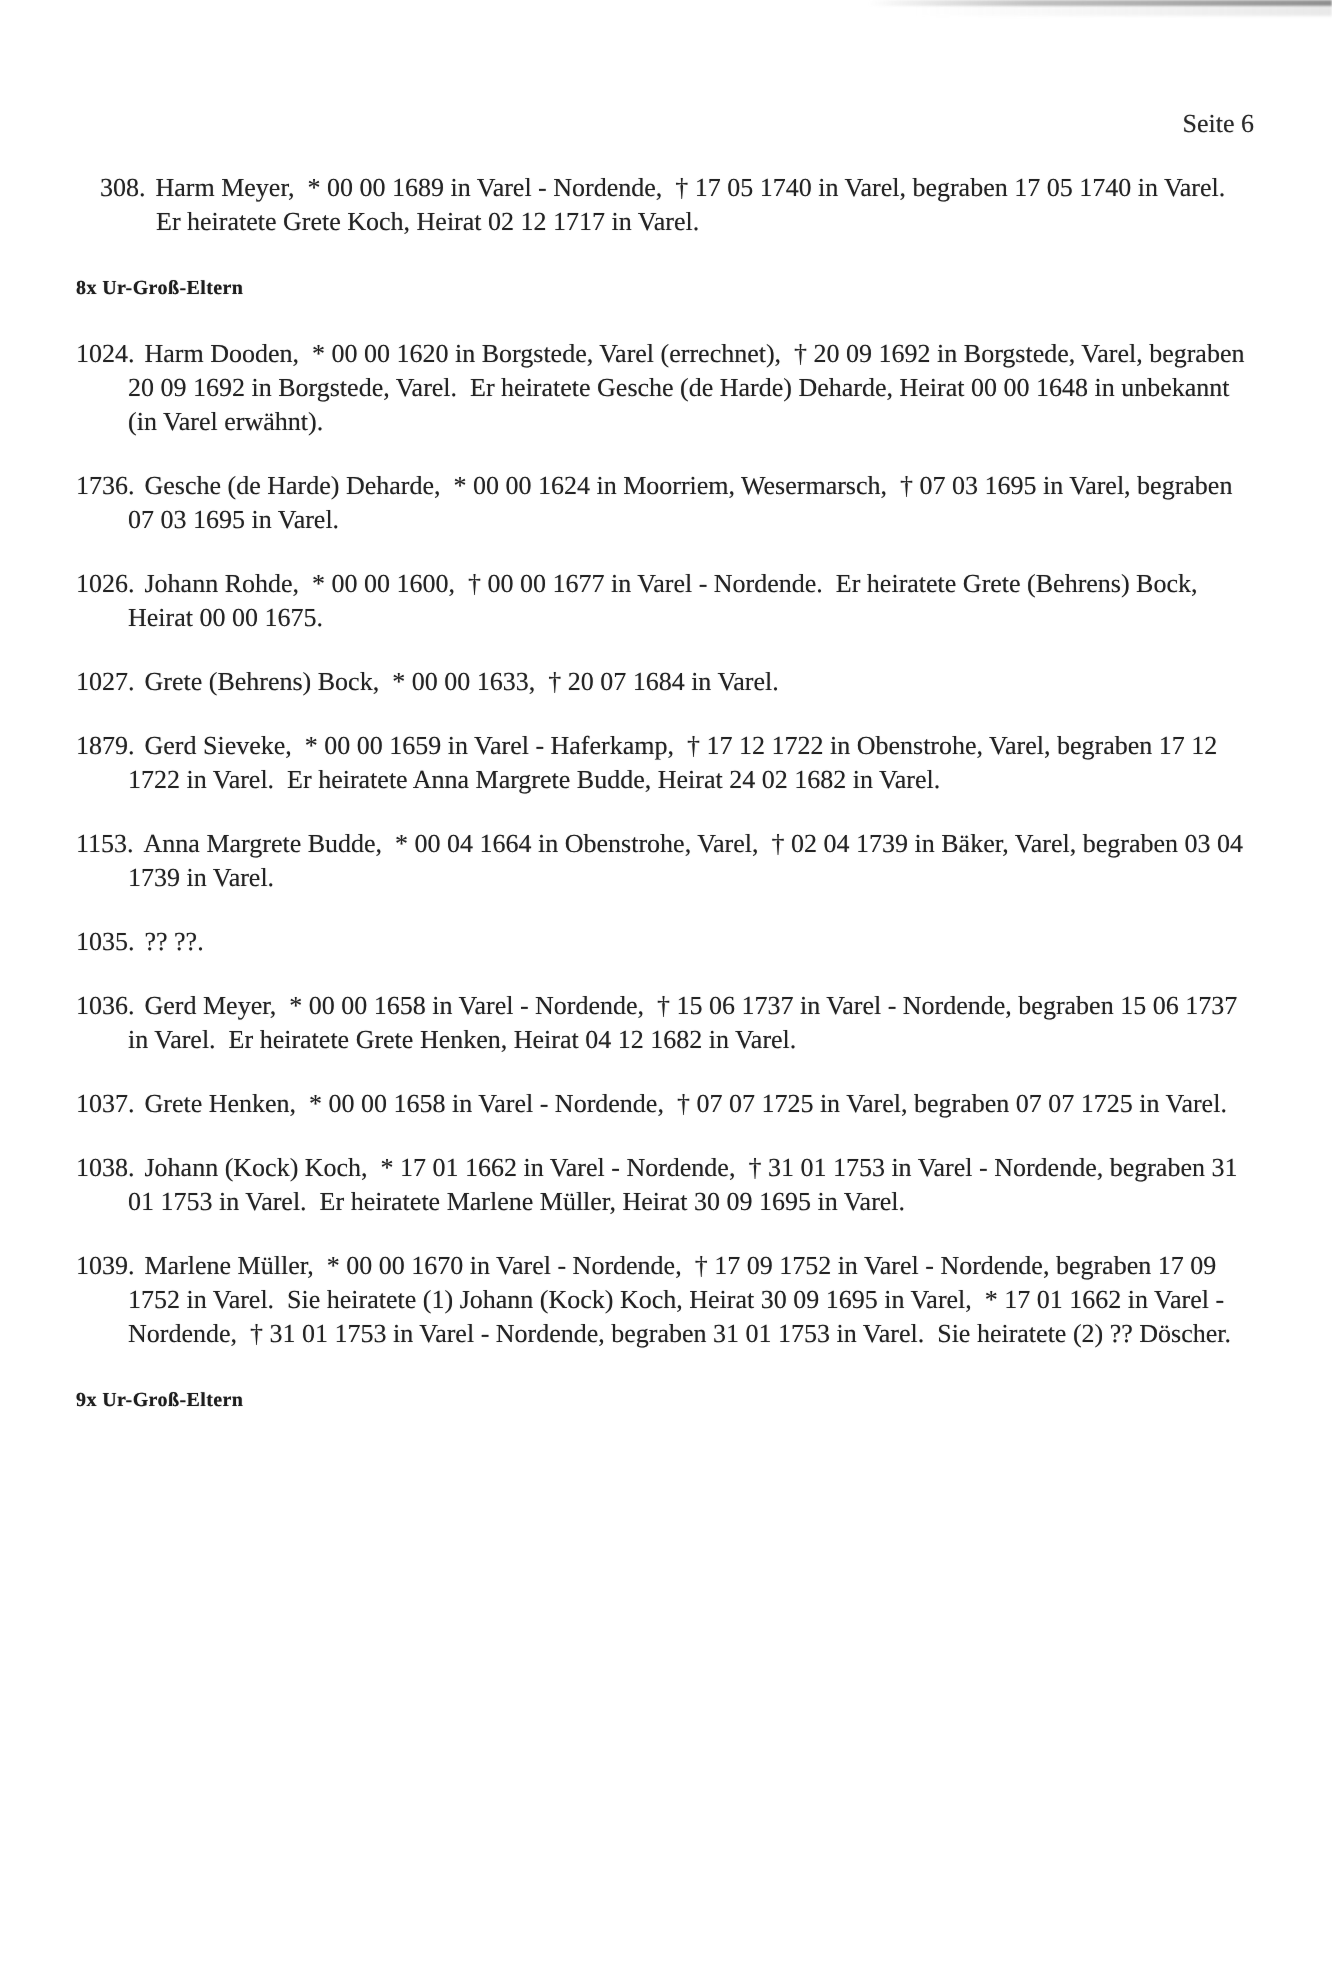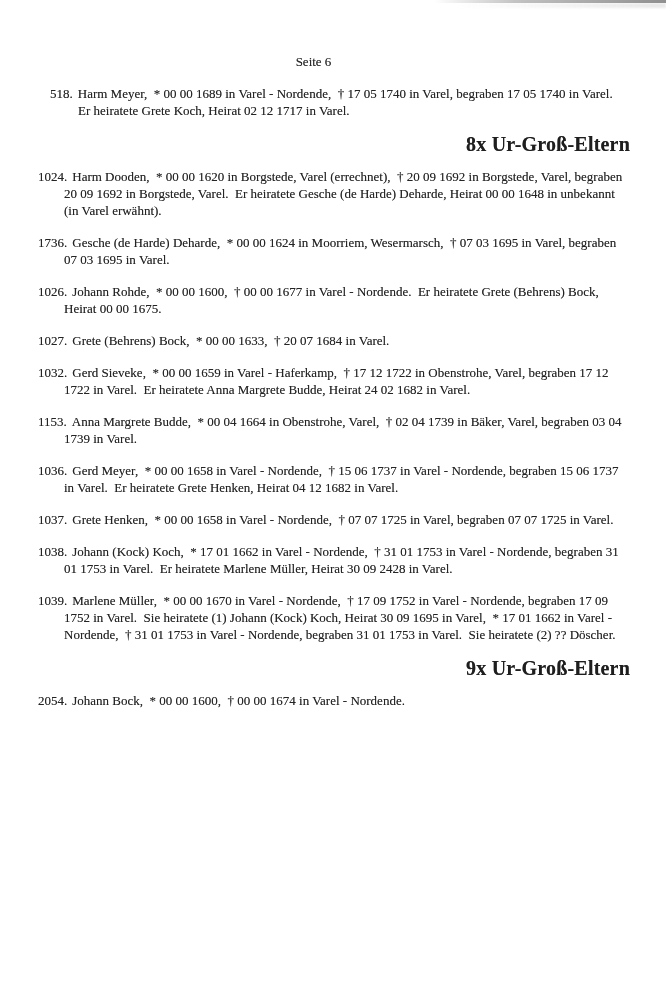--- a/index.html
+++ b/index.html
@@ -36,69 +36,69 @@
     width: 210px;
     height: 5px;
     background: linear-gradient(to right,
       rgba(160,160,160,0) 0%,
       rgba(160,160,160,0.14) 60%,
       rgba(150,150,150,0.22) 100%);
     filter: blur(0.8px);
   }
   .page-label {
     margin: 53px 39px 15px 0;
-    text-align: center;
+    text-align: right;
     font-size: 13px;
     line-height: 17px;
     color: #2a2a2a;
     text-shadow: 0 0 0.5px rgba(50,50,50,0.55);
   }
   .entry {
     font-size: 13px;
     line-height: 17px;
     margin: 0 36px 15px 64px;
     text-indent: -26px;
     color: #242424;
     text-shadow: 0 0 0.5px rgba(50,50,50,0.5);
   }
   .entry.shift {
     margin-left: 78px;
     text-indent: -28px;
   }
   .entry .num { margin-right: 5px; }
   .entry .txt { white-space: pre-wrap; }
   .section-heading {
-    font-size: 20px;
+    font-size: 10px;
     line-height: 17px;
     font-weight: bold;
-    text-align: right;
+    text-align: left;
     margin: 17px 36px 15px 38px;
     color: #1e1e1e;
     letter-spacing: 0.2px;
     text-shadow: 0 0 0.5px rgba(40,40,40,0.6);
   }
 </style>
 </head>
 <body>
 
 <div class="page">
   <div class="scan-streak"></div>
   <div class="scan-streak-soft"></div>
 
   <div class="page-label">Seite 6</div>
 
-  <p class="entry shift"><span class="num">518.</span><span class="txt">Harm Meyer,  * 00 00 1689 in Varel - Nordende,  † 17 05 1740 in Varel, begraben 17 05 1740 in Varel.  Er heiratete Grete Koch, Heirat 02 12 1717 in Varel.</span></p>
+  <p class="entry shift"><span class="num">308.</span><span class="txt">Harm Meyer,  * 00 00 1689 in Varel - Nordende,  † 17 05 1740 in Varel, begraben 17 05 1740 in Varel.  Er heiratete Grete Koch, Heirat 02 12 1717 in Varel.</span></p>
 
   <h2 class="section-heading">8x Ur-Groß-Eltern</h2>
   <p class="entry"><span class="num">1024.</span><span class="txt">Harm Dooden,  * 00 00 1620 in Borgstede, Varel (errechnet),  † 20 09 1692 in Borgstede, Varel, begraben 20 09 1692 in Borgstede, Varel.  Er heiratete Gesche (de Harde) Deharde, Heirat 00 00 1648 in unbekannt (in Varel erwähnt).</span></p>
   <p class="entry"><span class="num">1736.</span><span class="txt">Gesche (de Harde) Deharde,  * 00 00 1624 in Moorriem, Wesermarsch,  † 07 03 1695 in Varel, begraben 07 03 1695 in Varel.</span></p>
   <p class="entry"><span class="num">1026.</span><span class="txt">Johann Rohde,  * 00 00 1600,  † 00 00 1677 in Varel - Nordende.  Er heiratete Grete (Behrens) Bock, Heirat 00 00 1675.</span></p>
   <p class="entry"><span class="num">1027.</span><span class="txt">Grete (Behrens) Bock,  * 00 00 1633,  † 20 07 1684 in Varel.</span></p>
-  <p class="entry"><span class="num">1032.</span><span class="txt">Gerd Sieveke,  * 00 00 1659 in Varel - Haferkamp,  † 17 12 1722 in Obenstrohe, Varel, begraben 17 12 1722 in Varel.  Er heiratete Anna Margrete Budde, Heirat 24 02 1682 in Varel.</span></p>
+  <p class="entry"><span class="num">1879.</span><span class="txt">Gerd Sieveke,  * 00 00 1659 in Varel - Haferkamp,  † 17 12 1722 in Obenstrohe, Varel, begraben 17 12 1722 in Varel.  Er heiratete Anna Margrete Budde, Heirat 24 02 1682 in Varel.</span></p>
   <p class="entry"><span class="num">1153.</span><span class="txt">Anna Margrete Budde,  * 00 04 1664 in Obenstrohe, Varel,  † 02 04 1739 in Bäker, Varel, begraben 03 04 1739 in Varel.</span></p>
+  <p class="entry"><span class="num">1035.</span><span class="txt">?? ??.</span></p>
   <p class="entry"><span class="num">1036.</span><span class="txt">Gerd Meyer,  * 00 00 1658 in Varel - Nordende,  † 15 06 1737 in Varel - Nordende, begraben 15 06 1737 in Varel.  Er heiratete Grete Henken, Heirat 04 12 1682 in Varel.</span></p>
   <p class="entry"><span class="num">1037.</span><span class="txt">Grete Henken,  * 00 00 1658 in Varel - Nordende,  † 07 07 1725 in Varel, begraben 07 07 1725 in Varel.</span></p>
-  <p class="entry"><span class="num">1038.</span><span class="txt">Johann (Kock) Koch,  * 17 01 1662 in Varel - Nordende,  † 31 01 1753 in Varel - Nordende, begraben 31 01 1753 in Varel.  Er heiratete Marlene Müller, Heirat 30 09 2428 in Varel.</span></p>
+  <p class="entry"><span class="num">1038.</span><span class="txt">Johann (Kock) Koch,  * 17 01 1662 in Varel - Nordende,  † 31 01 1753 in Varel - Nordende, begraben 31 01 1753 in Varel.  Er heiratete Marlene Müller, Heirat 30 09 1695 in Varel.</span></p>
   <p class="entry"><span class="num">1039.</span><span class="txt">Marlene Müller,  * 00 00 1670 in Varel - Nordende,  † 17 09 1752 in Varel - Nordende, begraben 17 09 1752 in Varel.  Sie heiratete (1) Johann (Kock) Koch, Heirat 30 09 1695 in Varel,  * 17 01 1662 in Varel - Nordende,  † 31 01 1753 in Varel - Nordende, begraben 31 01 1753 in Varel.  Sie heiratete (2) ?? Döscher.</span></p>
 
   <h2 class="section-heading">9x Ur-Groß-Eltern</h2>
-  <p class="entry"><span class="num">2054.</span><span class="txt">Johann Bock,  * 00 00 1600,  † 00 00 1674 in Varel - Nordende.</span></p>
 </div>
 
 </body></html>

